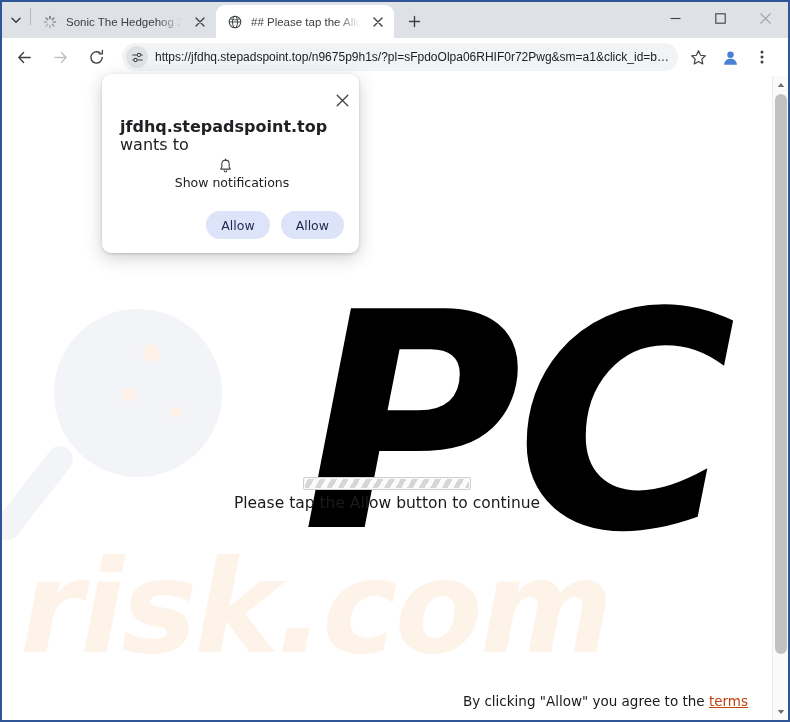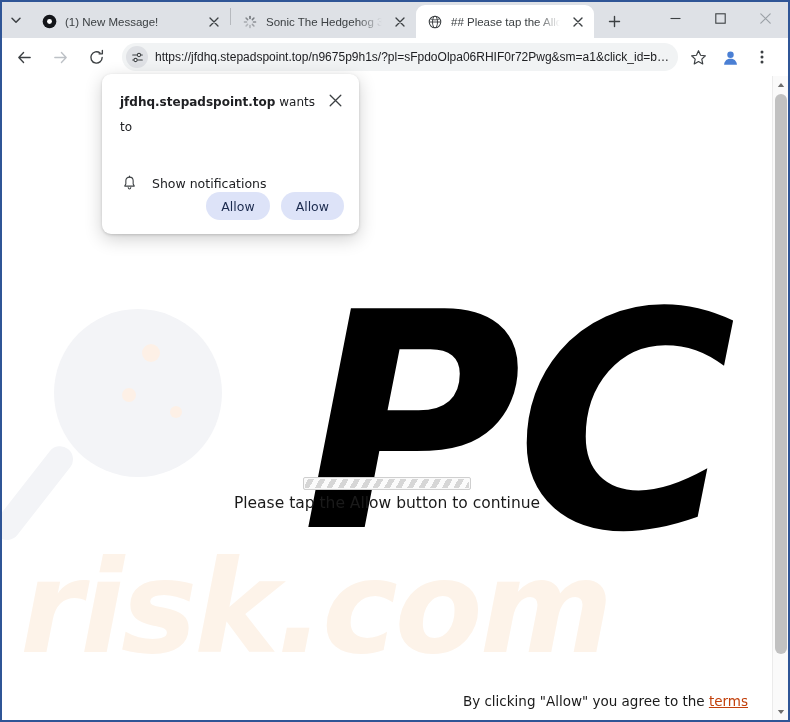--- a/index.html
+++ b/index.html
@@ -319,53 +319,56 @@
     box-shadow: 0 1px 3px rgba(0,0,0,0.16), 0 5px 18px rgba(0,0,0,0.19);
     padding: 16px 15px 14px 18px;
     z-index: 40;
   }
   .perm-head {
     display: flex;
     align-items: flex-start;
   }
   .perm-title {
     flex: 1 1 auto;
-    font-size: 12px;
+    font-size: 16px;
     color: #202124;
-    line-height: 25px;
+    line-height: 18px;
     font-family: "DejaVu Sans", sans-serif;
     padding-right: 6px;
+    margin-top: 28px;
   }
   .perm-title b { font-weight: 700; }
   .perm-close {
     width: 18px; height: 18px;
     flex: 0 0 18px;
     display: flex; align-items: center; justify-content: center;
     margin-top: 1px;
   }
   .perm-row {
     display: flex;
     align-items: center;
-    margin-top: 34px;
+    margin-top: 3px;
+    flex-direction: column;
   }
   .perm-bell {
     width: 18px; height: 18px;
     flex: 0 0 18px;
     margin-right: 14px;
     display: flex; align-items: center; justify-content: center;
   }
   .perm-rowlabel {
     font-size: 12.5px;
     color: #202124;
     font-family: "DejaVu Sans", sans-serif;
   }
   .perm-actions {
     display: flex;
     justify-content: flex-end;
     gap: 11px;
+    margin-top: 21px;
   }
   .perm-btn {
     min-width: 56px;
     height: 28px;
     border: none;
     border-radius: 14px;
     background: #dde3f8;
     color: #1b2a4e;
     font-size: 12.5px;
     font-family: "DejaVu Sans", sans-serif;
@@ -379,34 +382,20 @@
 <div id="window">
 
   <div class="tabstrip">
 
     <div class="tab-listall">
       <svg width="12" height="12" viewBox="0 0 12 12" aria-hidden="true">
         <path d="M2 4.3 L6 8.3 L10 4.3" stroke="#3c4043" stroke-width="1.5" fill="none" stroke-linecap="round" stroke-linejoin="round"></path>
       </svg>
     </div>
 
-    <div class="tab inactive" style="width:200px;">
-      <span class="tab-favicon">
-        <svg width="15" height="15" viewBox="0 0 16 16" aria-hidden="true">
-          <circle cx="8" cy="8" r="7.3" fill="#14161a"></circle>
-          <circle cx="8" cy="8" r="2.6" fill="#ffffff"></circle>
-        </svg>
-      </span>
-      <span class="tab-title">(1) New Message!</span>
-      <span class="tab-close">
-        <svg width="10" height="10" viewBox="0 0 10 10" aria-hidden="true">
-          <path d="M1 1 L9 9 M9 1 L1 9" stroke="#3c4043" stroke-width="1.3" stroke-linecap="round"></path>
-        </svg>
-      </span>
-    </div>
 
     <div class="tab-sep"></div>
 
     <div class="tab inactive" style="width:185px;">
       <span class="tab-favicon">
         <svg width="14" height="14" viewBox="0 0 16 16" aria-hidden="true">
           <g stroke="#5f6368" stroke-width="1.7" stroke-linecap="round">
             <line x1="8" y1="1.6" x2="8" y2="4.1" opacity="0.95"></line>
             <line x1="12.5" y1="3.5" x2="10.7" y2="5.3" opacity="0.8"></line>
             <line x1="14.4" y1="8" x2="11.9" y2="8" opacity="0.65"></line>

